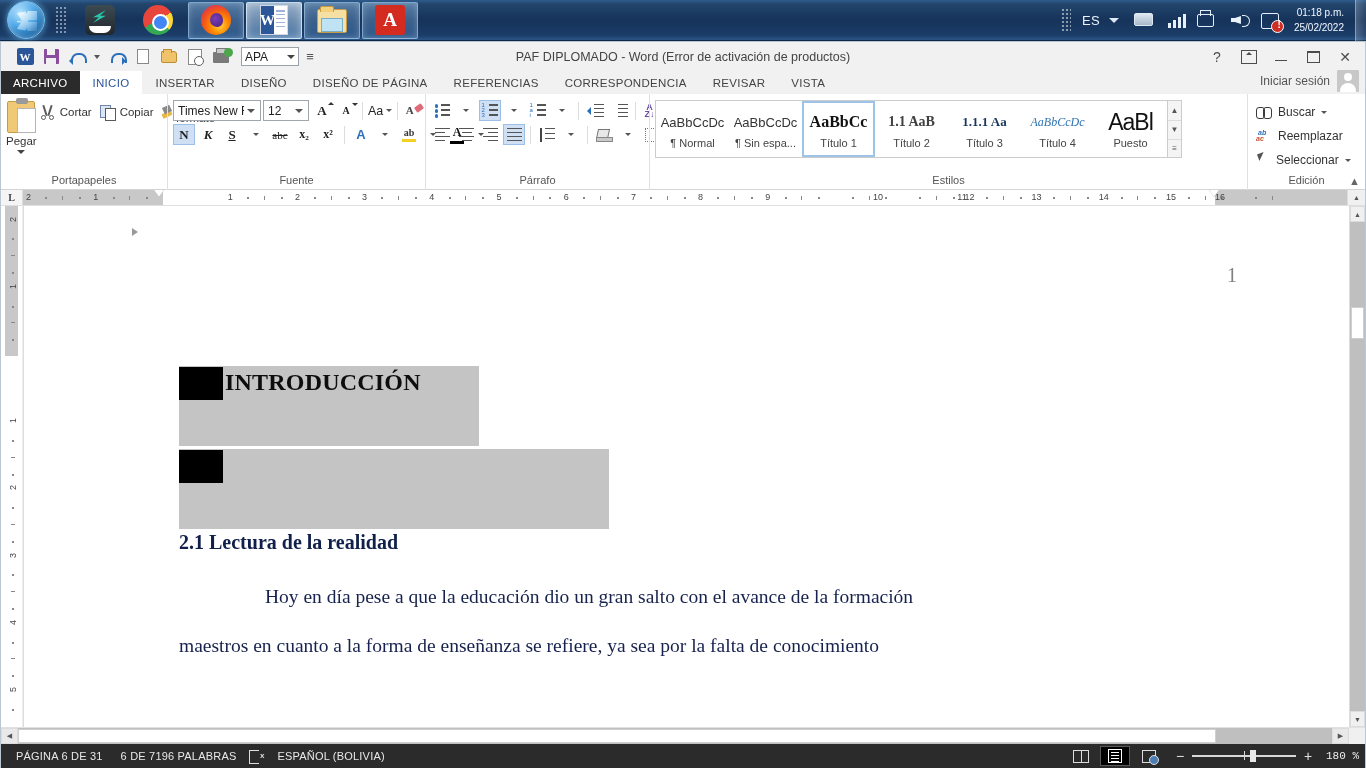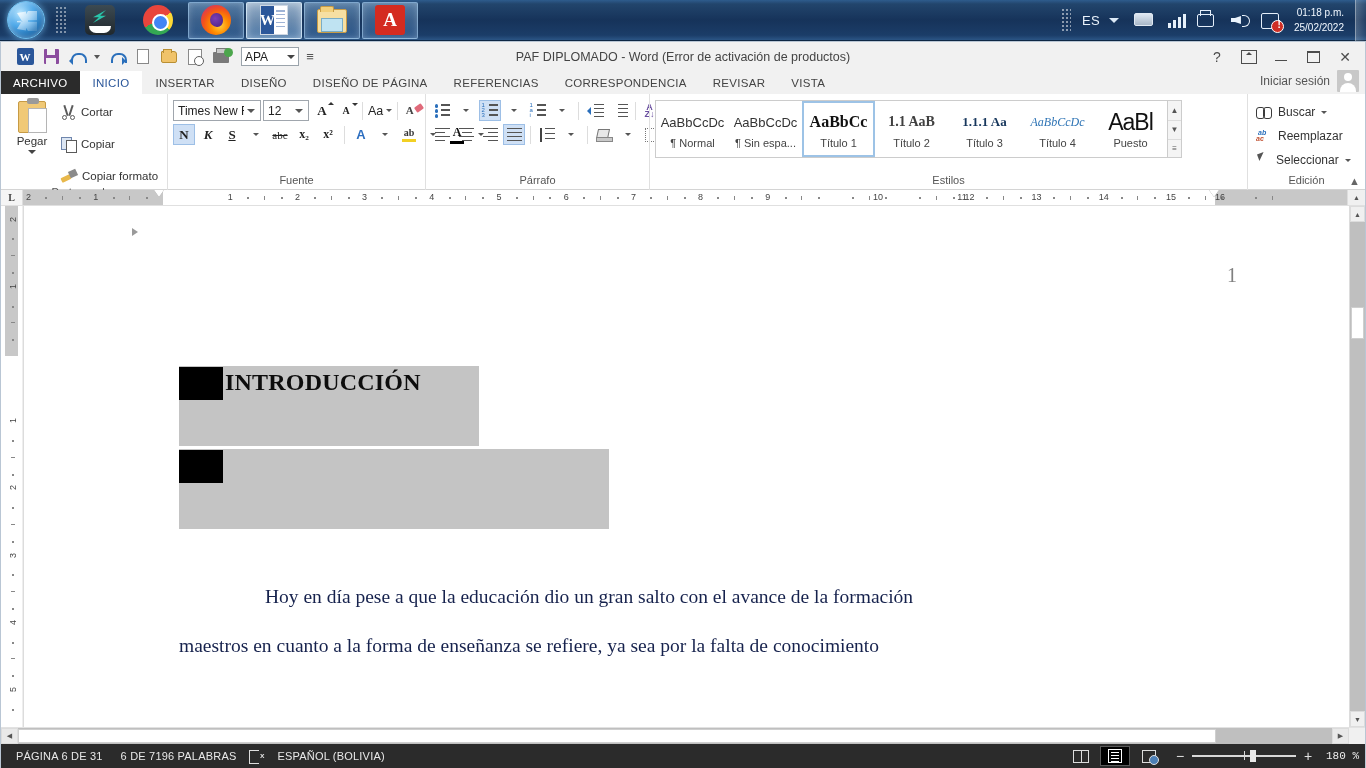--- a/index.html
+++ b/index.html
@@ -176,21 +176,21 @@
 
   
   #g-clip { width:166px; }
   #g-clip .grp-body { padding-top:2px; }
   .paste-big { width:52px; display:flex;flex-direction:column;align-items:center; padding-top:2px;}
   .clipbd { width:28px;height:32px; background:#f0c977; border:1px solid #c79b45; border-radius:2px; position:relative;}
   .clipbd::before{content:"";position:absolute;left:8px;top:-4px;width:12px;height:6px;background:#9a9a9a;border-radius:2px;}
   .clipbd::after{content:"";position:absolute;left:9px;top:6px;width:17px;height:23px;background:#fff;border:1px solid #b5b5b5;}
   .paste-lbl { font-size:11.5px;color:#333;margin-top:2px; }
   .paste-arrow { width:0;height:0;border-left:4px solid transparent;border-right:4px solid transparent;border-top:4px solid #444;margin-top:3px;}
-  .clip-items { display:flex;flex-direction:column; padding-top:3px; gap:12px;}
+  .clip-items { display:flex;flex-direction:row; padding-top:3px; gap:2px;}
   .clip-item { display:flex;align-items:center;gap:5px;height:20px;font-size:11.5px;color:#333;padding:0 3px;}
   .ic-cut { width:15px;height:15px;position:relative;}
   .ic-cut::before,.ic-cut::after{content:"";position:absolute;top:0;width:2px;height:11px;background:#5a5a5a;}
   .ic-cut::before{left:4px;transform:rotate(-18deg);} .ic-cut::after{left:9px;transform:rotate(18deg);}
   .ic-cut i{position:absolute;bottom:0;width:5px;height:5px;border:1.4px solid #5a5a5a;border-radius:50%;}
   .ic-cut i:nth-child(1){left:1px;} .ic-cut i:nth-child(2){right:1px;}
   .ic-copy { width:15px;height:15px;position:relative;}
   .ic-copy::before{content:"";position:absolute;left:0;top:0;width:9px;height:11px;border:1.3px solid #6f86ad;background:#dce6f3;}
   .ic-copy::after{content:"";position:absolute;left:5px;top:3px;width:9px;height:11px;border:1.3px solid #5a5a5a;background:#fff;}
   .ic-fmt { width:16px;height:15px;position:relative;}
@@ -927,20 +927,21 @@
         <div class="h1-line" style="left:155px; top:161px;">
           <span class="redact"></span>
           <span class="h1-text">INTRODUCCIÓN</span>
         </div>
 
         <div class="h1-pad" style="left:155px; top:243px; width:430px; height:80px;"></div>
         <div class="h1-line" style="left:155px; top:244px;">
           <span class="redact"></span>
         </div>
 
+        <div class="h2-line" style="left:155px; top:325px;">2.1 Lectura de la realidad</div>
 
         <div class="body-p" style="left:155px; top:366px; width:1062px;">
           <div style="text-indent:86px;text-align:justify;">
             <span>Hoy en día pese a que la educación dio un gran salto con el avance de la formación</span>
           </div>
           <div>
             <span>maestros en cuanto a la forma de enseñanza se refiere, ya sea por la falta de conocimiento</span>
           </div>
         </div>
 

